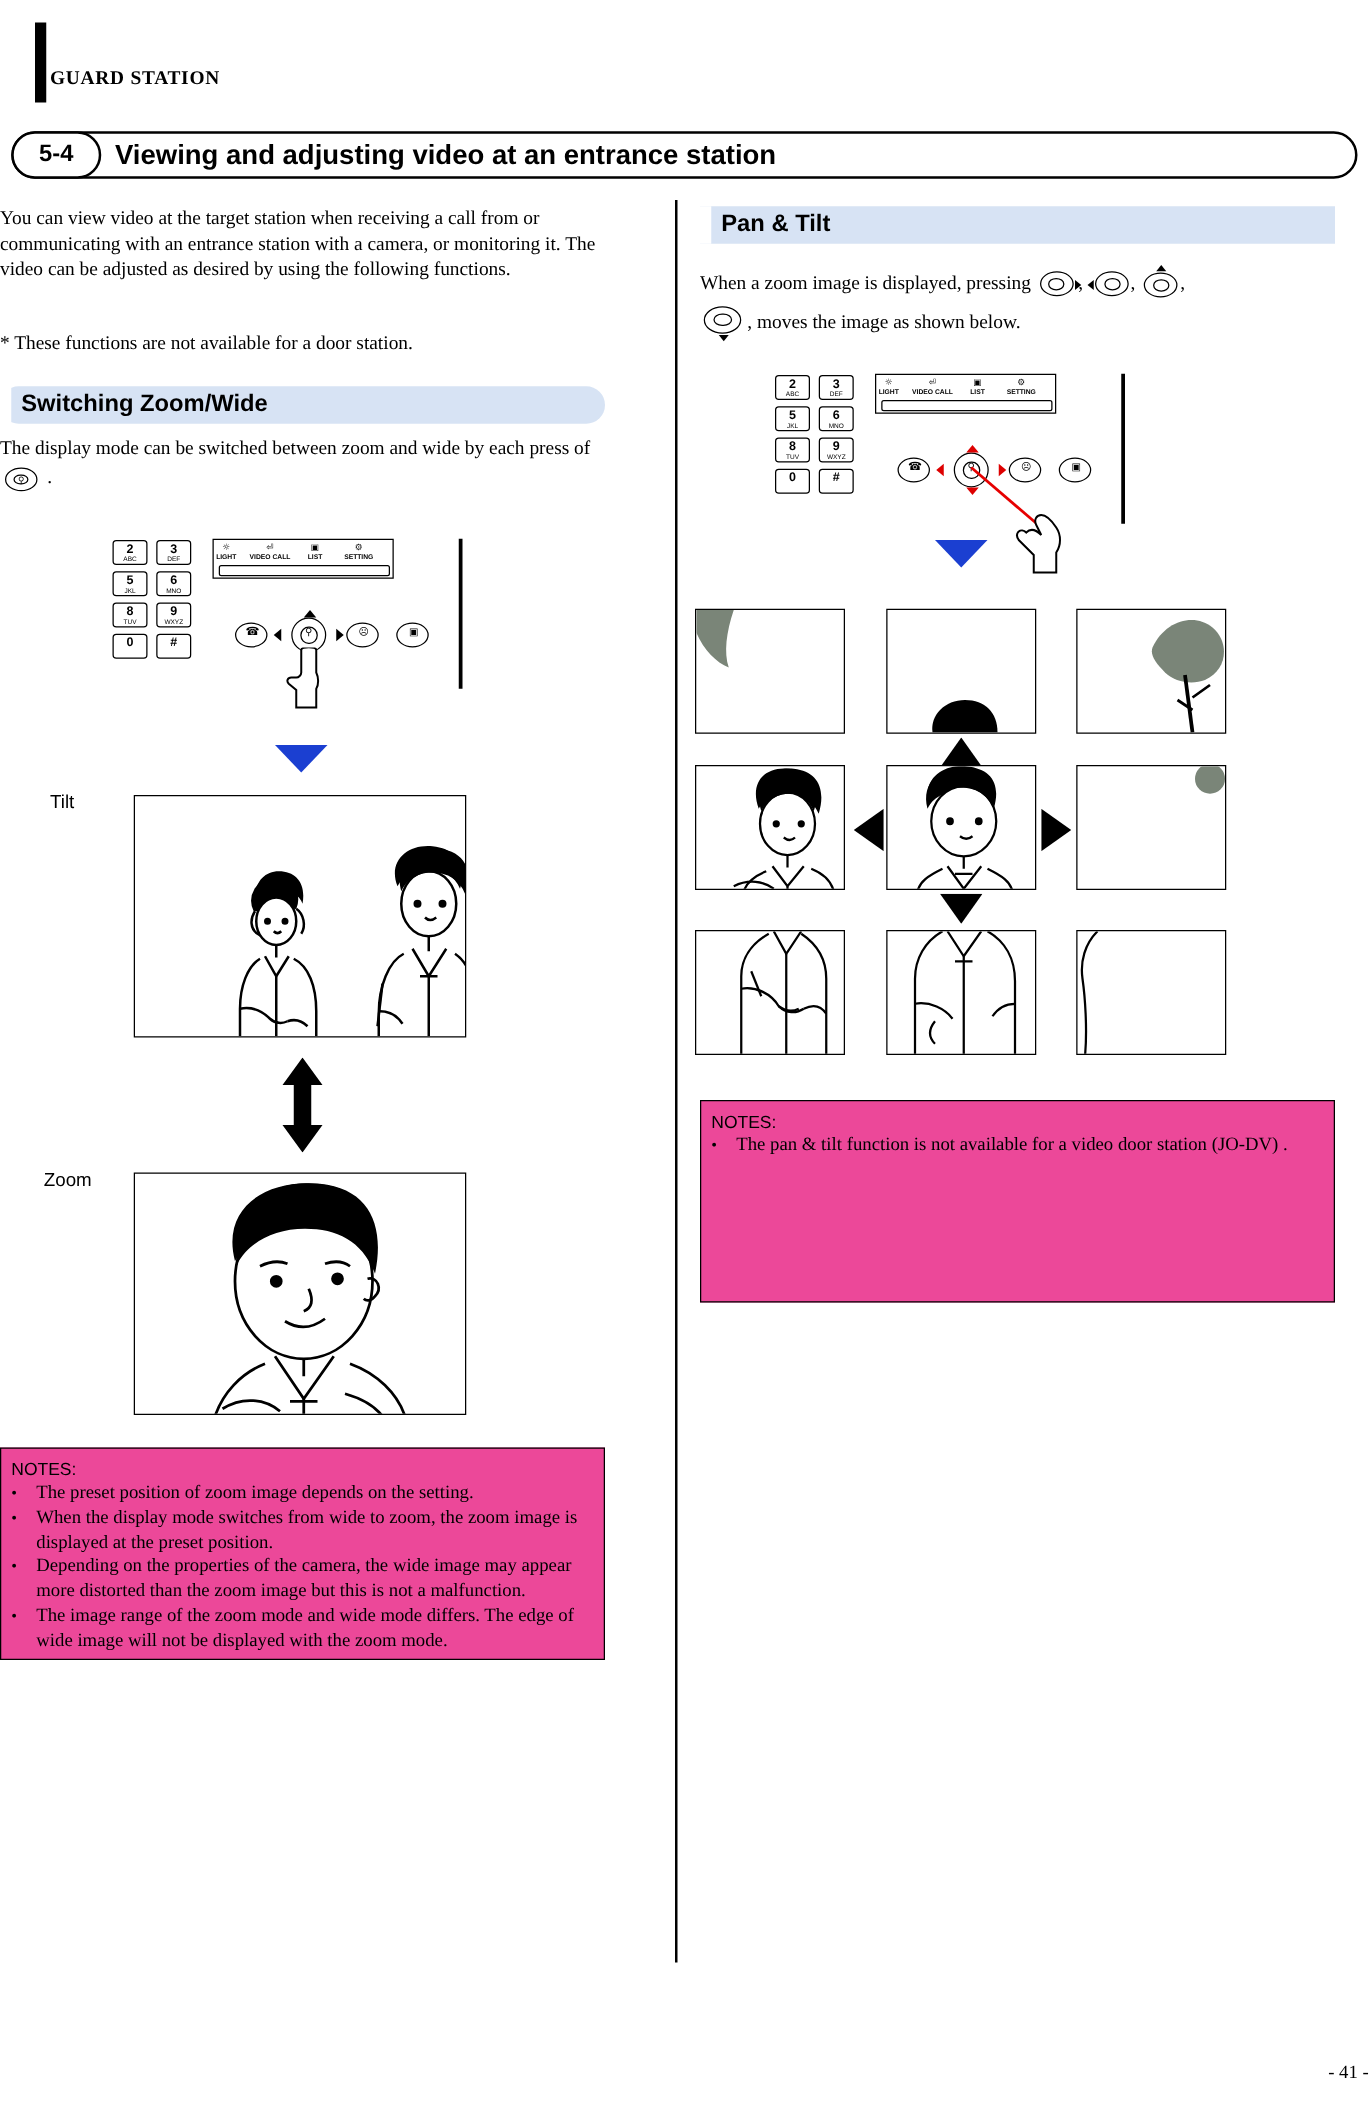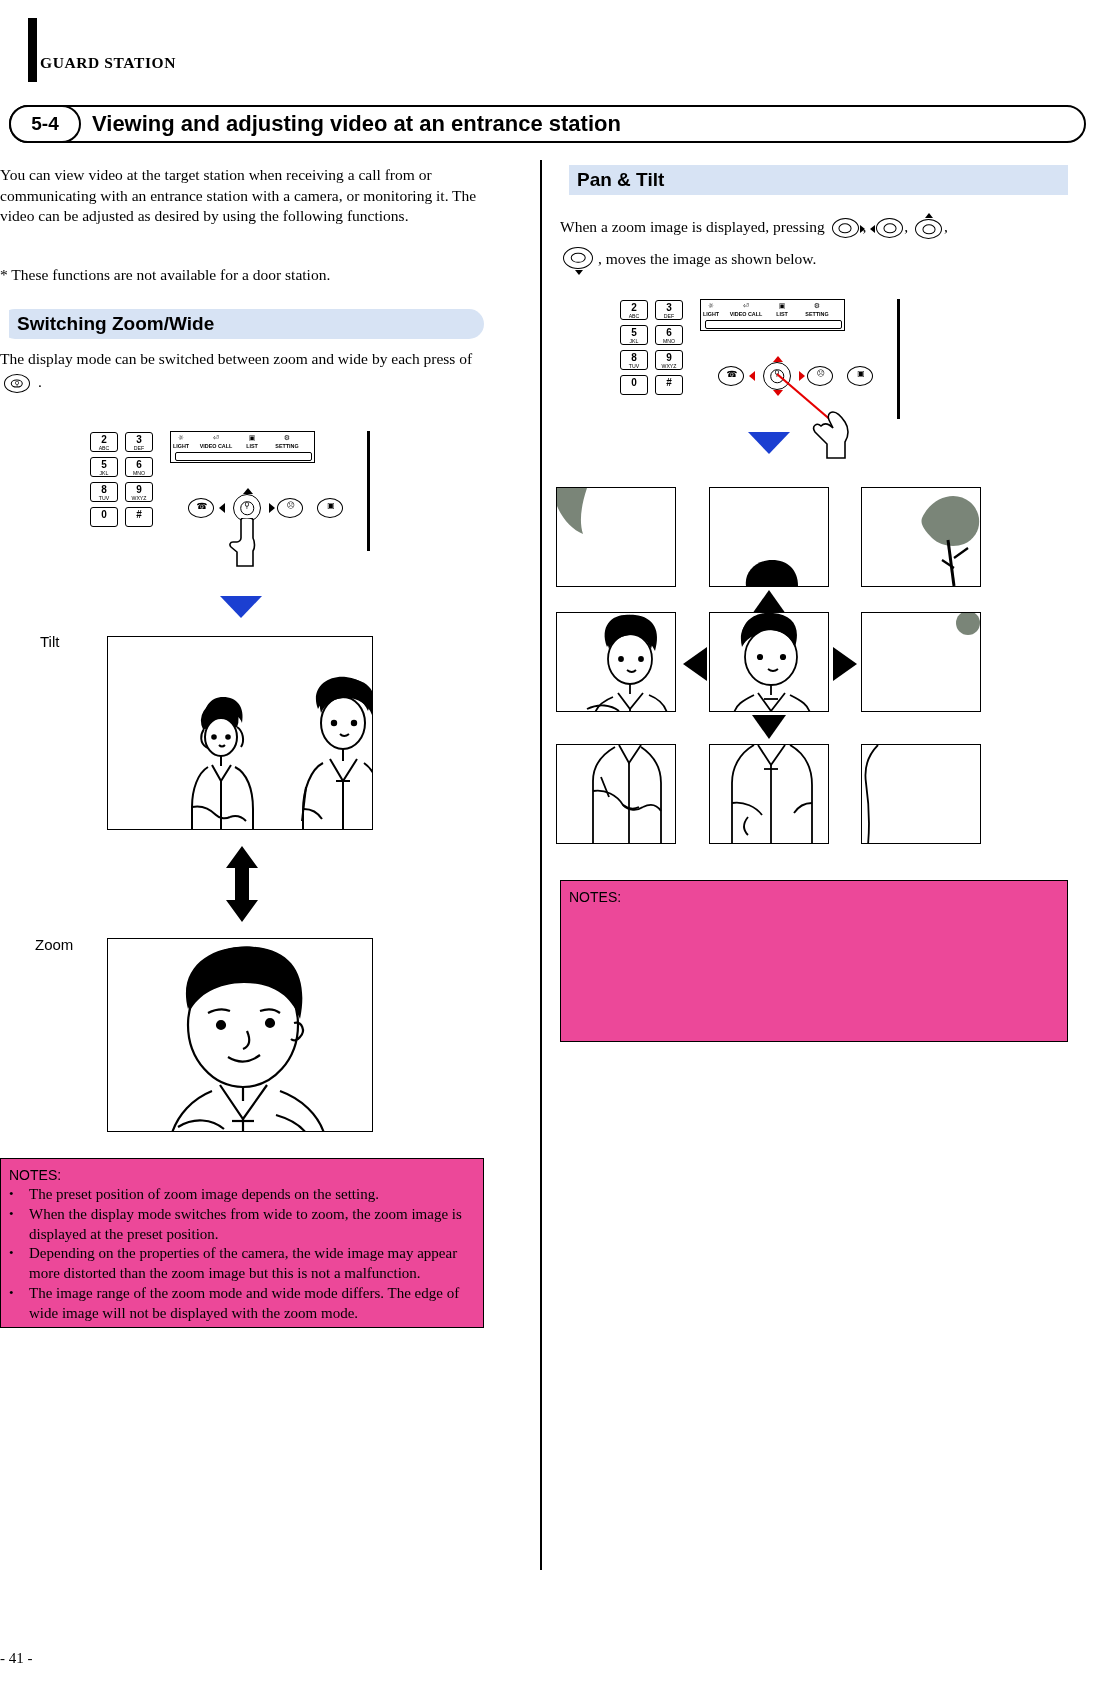--- a/index.html
+++ b/index.html
@@ -241,21 +241,21 @@
   .inline-btn {
     display: inline-block;
     vertical-align: middle;
     position: relative;
   }
 
   .footer {
     position: absolute;
     left: 0; top: 1650px;
     width: 1095px;
-    text-align: left;
+    text-align: right;
     font-family: "Liberation Serif", serif;
     font-size: 15px;
   }
 
   
   svg.people { display: block; }
 </style>
 </head>
 <body>
 
@@ -656,16 +656,17 @@
   <svg class="people" width="120" height="100" viewBox="0 0 120 100">
     <g fill="none" stroke="#000" stroke-width="1.8">
       <path d="M16 0 c-10 10 -14 24 -12 38 c2 14 4 40 2 62"></path>
     </g>
   </svg>
 </div>
 
 <div class="notes" style="left:560px; top:880px; width:508px; height:162px;">
   <div class="notes-title">NOTES:</div>
   <ul>
+    <li>The pan &amp; tilt function is not available for a video door station (JO-DV) .</li>
   </ul>
 </div>
 
 <div class="footer">- 41 -</div>
 
 </body></html>

